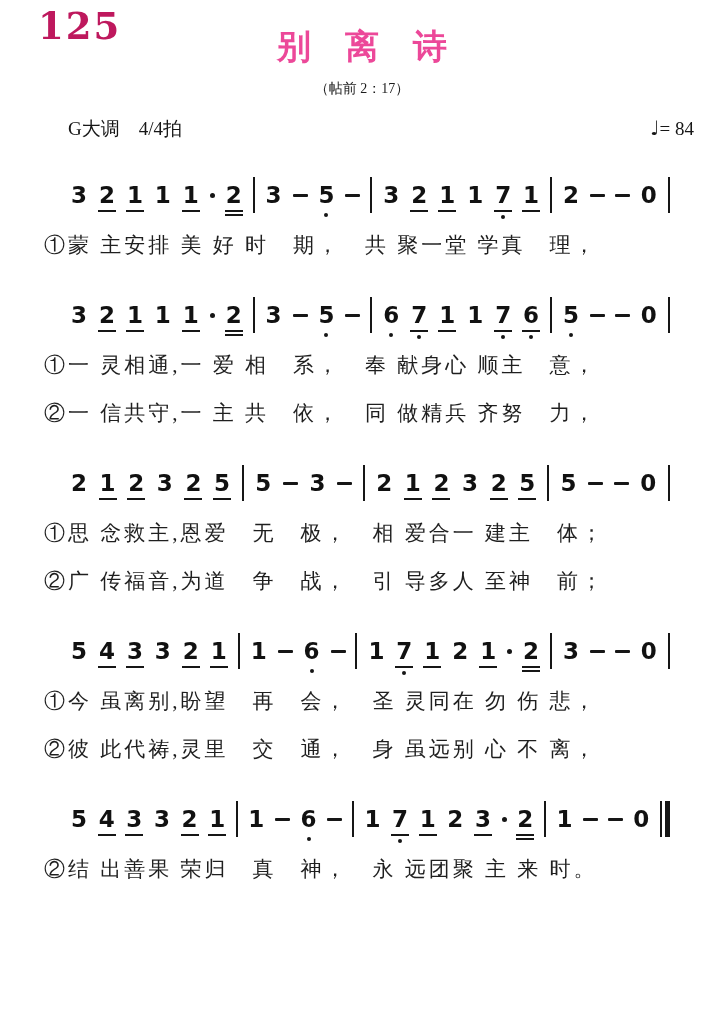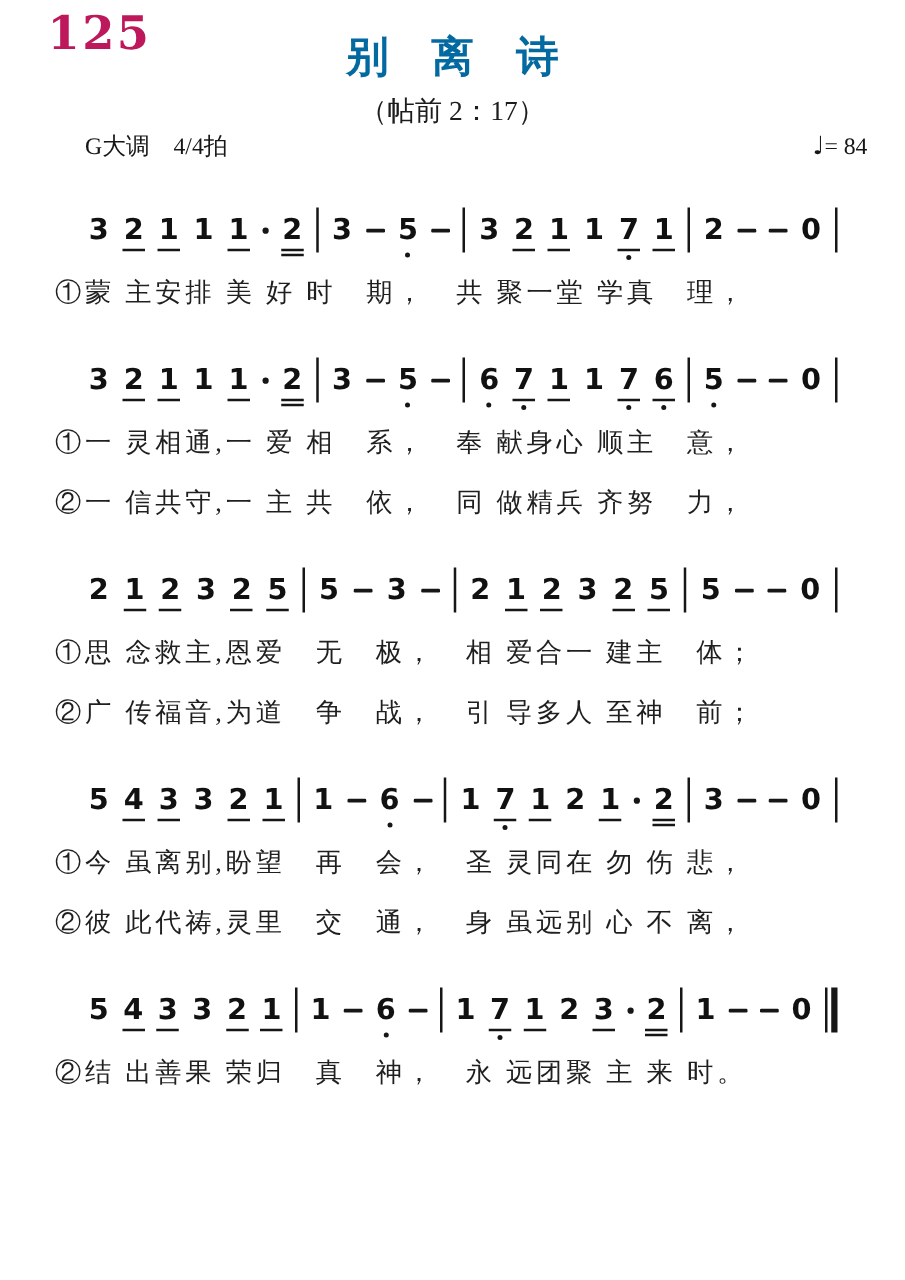--- a/index.html
+++ b/index.html
@@ -15,30 +15,30 @@
     position:absolute; top:4px; left:38px;
     font-family:"DejaVu Serif",serif;
     font-weight:800; font-size:37px; letter-spacing:2px;
     color:#be185d;
   }
   .title {
     margin:26px 0 0 0;
     text-align:center;
     font-size:34px; font-weight:bold;
     line-height:42px;
-    color:#0369a1;
+    color:#ec4899;
   }
   .scripture {
     margin-top:10px;
     text-align:center;
-    font-size:22px; line-height:22px;
+    font-size:14px; line-height:22px;
     color:#1c1c1c;
   }
   .meta-row {
-    margin-top:4px;
+    margin-top:16px;
     padding:0 30px 0 68px;
     display:flex; justify-content:space-between; align-items:baseline;
     font-size:19px; line-height:24px;
   }
   .tempo i { font-style:normal; font-family:"DejaVu Sans",sans-serif; font-size:20px; }
   .tempo span { font-size:19px; }
 
   #systems { margin-top:32px; }
   .system { margin-bottom:34px; }
 

